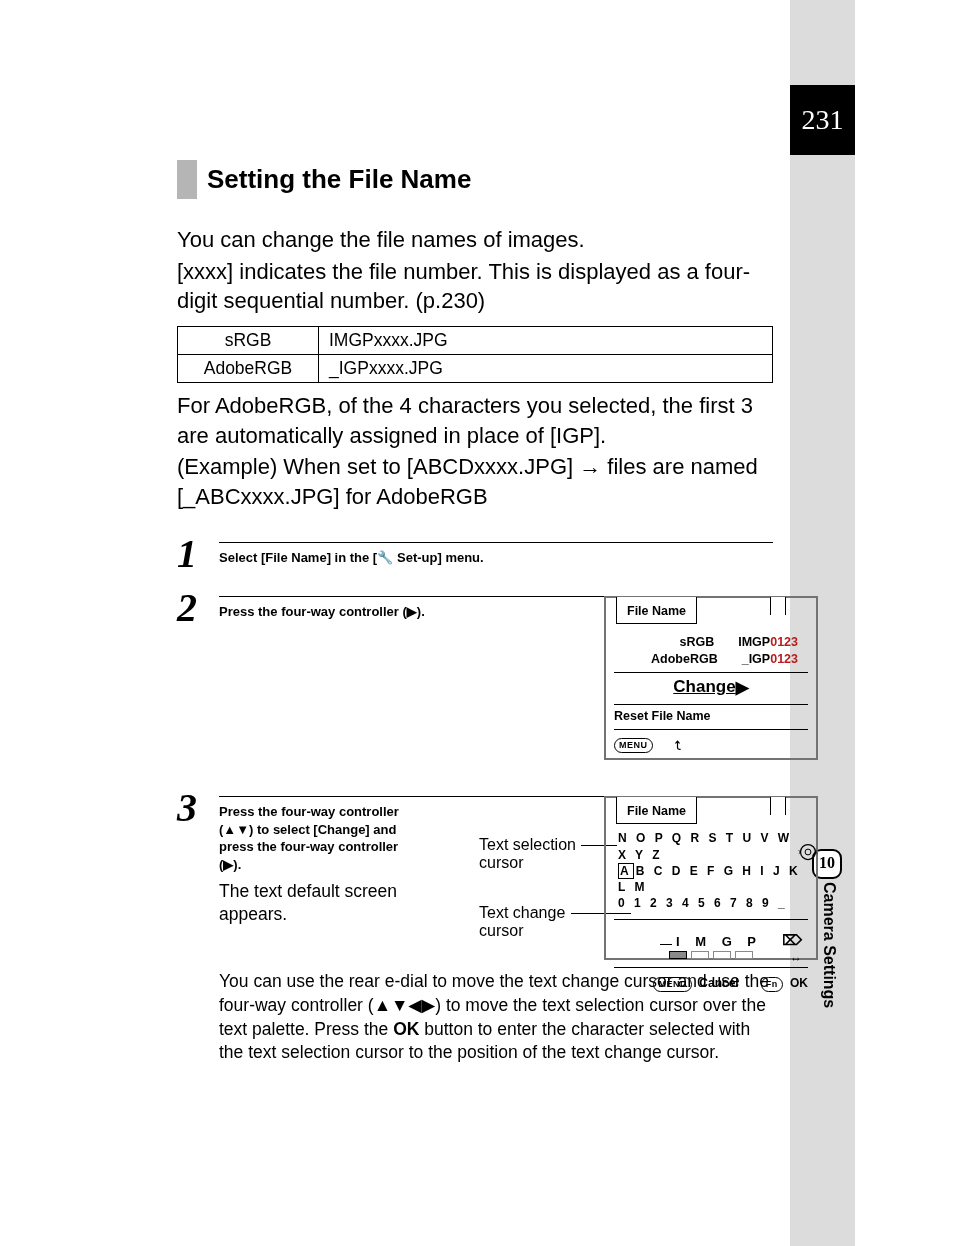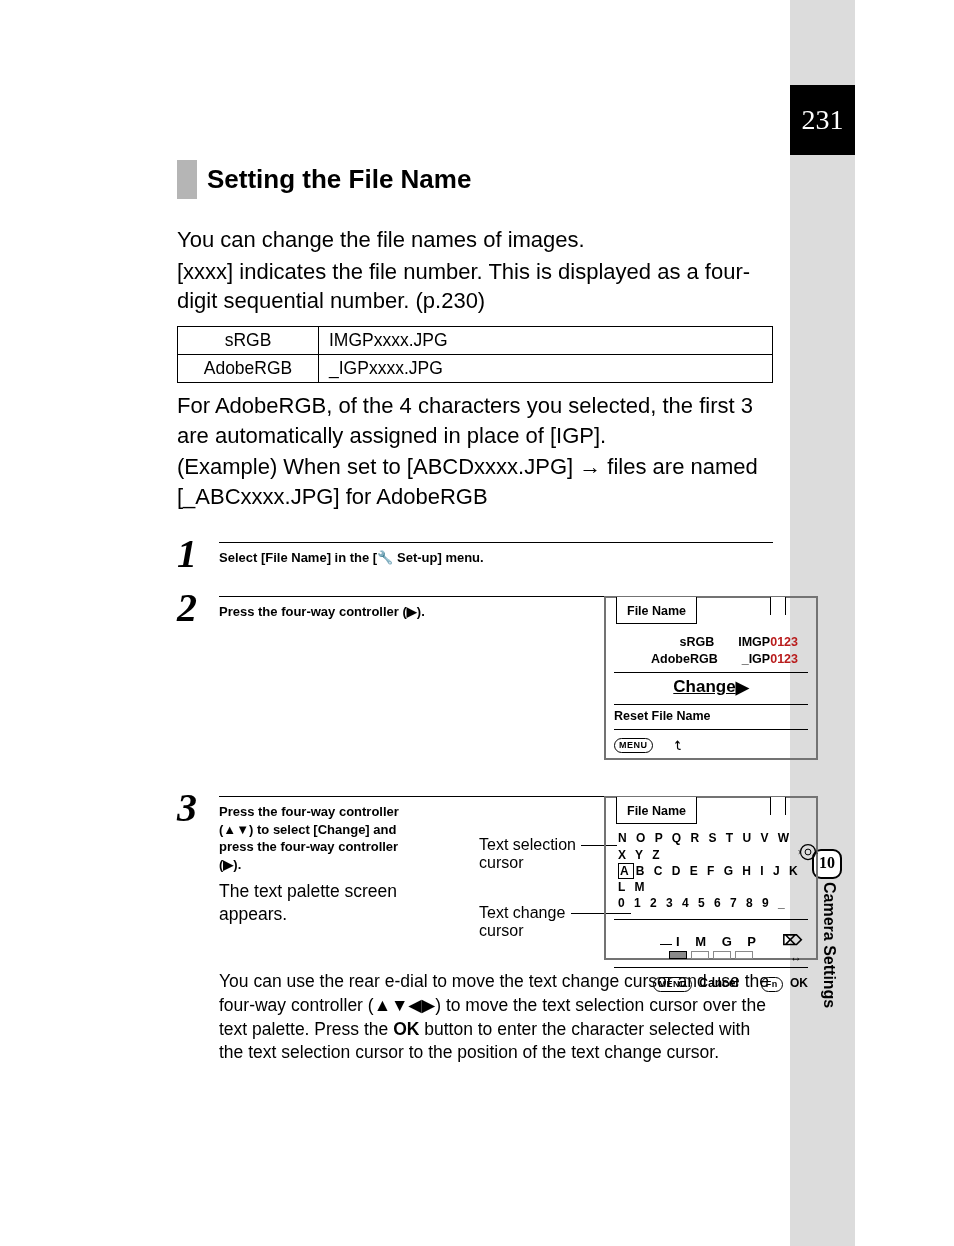--- a/index.html
+++ b/index.html
@@ -131,21 +131,21 @@
           </div>
         </div>
       </div>
     </div>
 
     <div class="step">
       <div class="step-num">3</div>
       <div class="step-body step-row step3">
         <div class="rule"></div>
         <p class="step-title" style="width:200px">Press the four-way controller (▲▼) to select [Change] and press the four-way controller (▶).</p>
-        <p class="step-text" style="width:200px">The text palette screen appears.</p>
+        <p class="step-text" style="width:200px">The text default screen appears.</p>
 
         <div class="callout" style="left:260px;top:40px">
           <span>Text selection</span><br><span>cursor</span>
         </div>
         <div class="callout-line" style="left:362px;top:49px;width:36px"></div>
         <div class="callout" style="left:260px;top:108px">
           <span>Text change</span><br><span>cursor</span>
         </div>
         <div class="callout-line" style="left:352px;top:117px;width:60px"></div>
 

